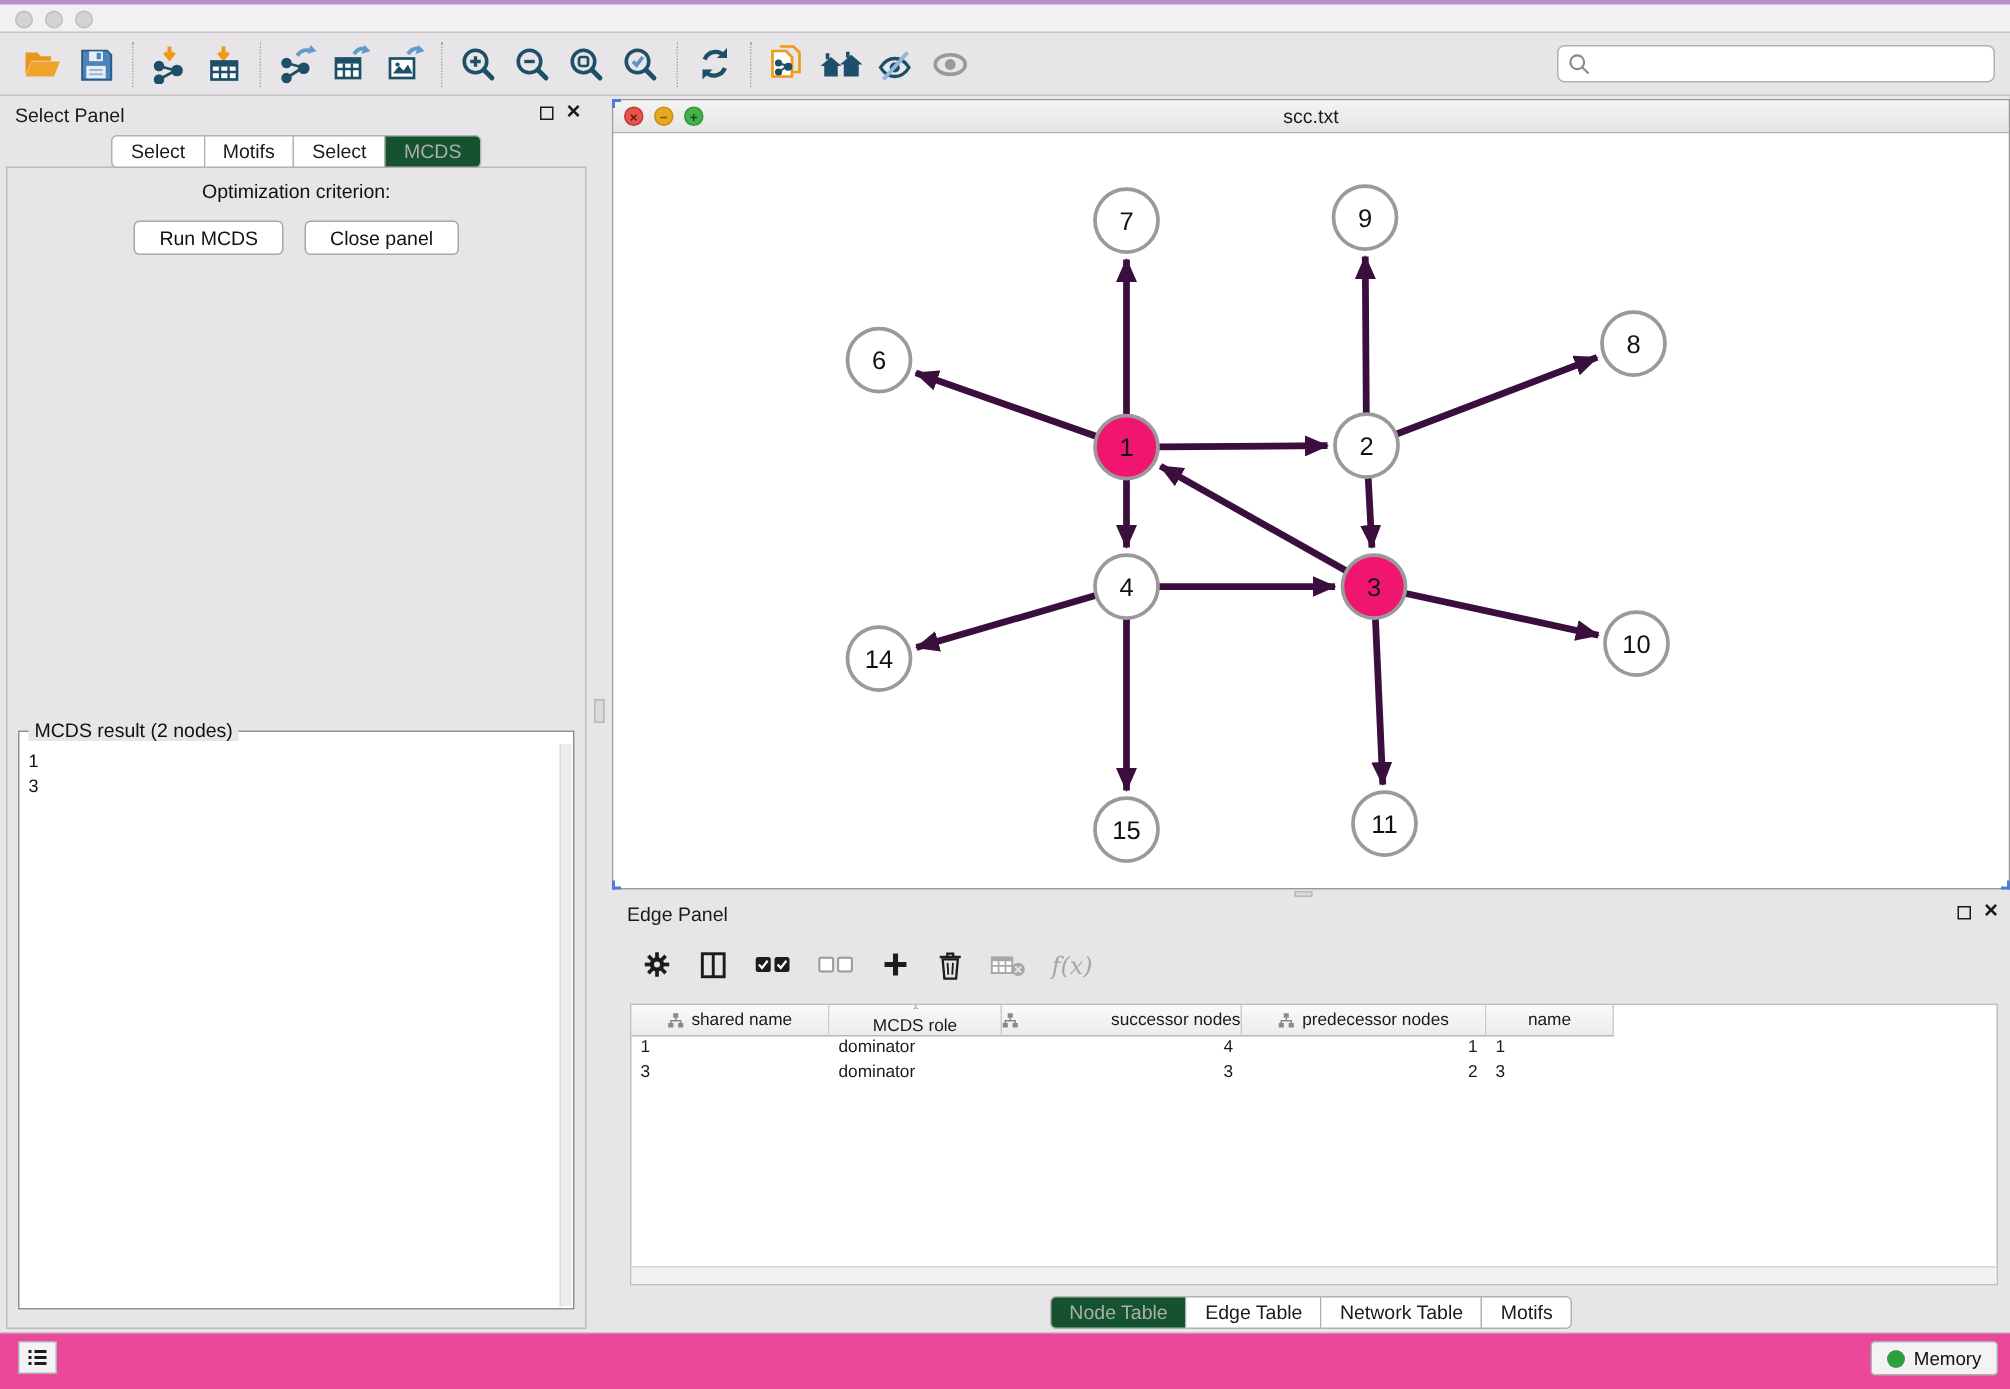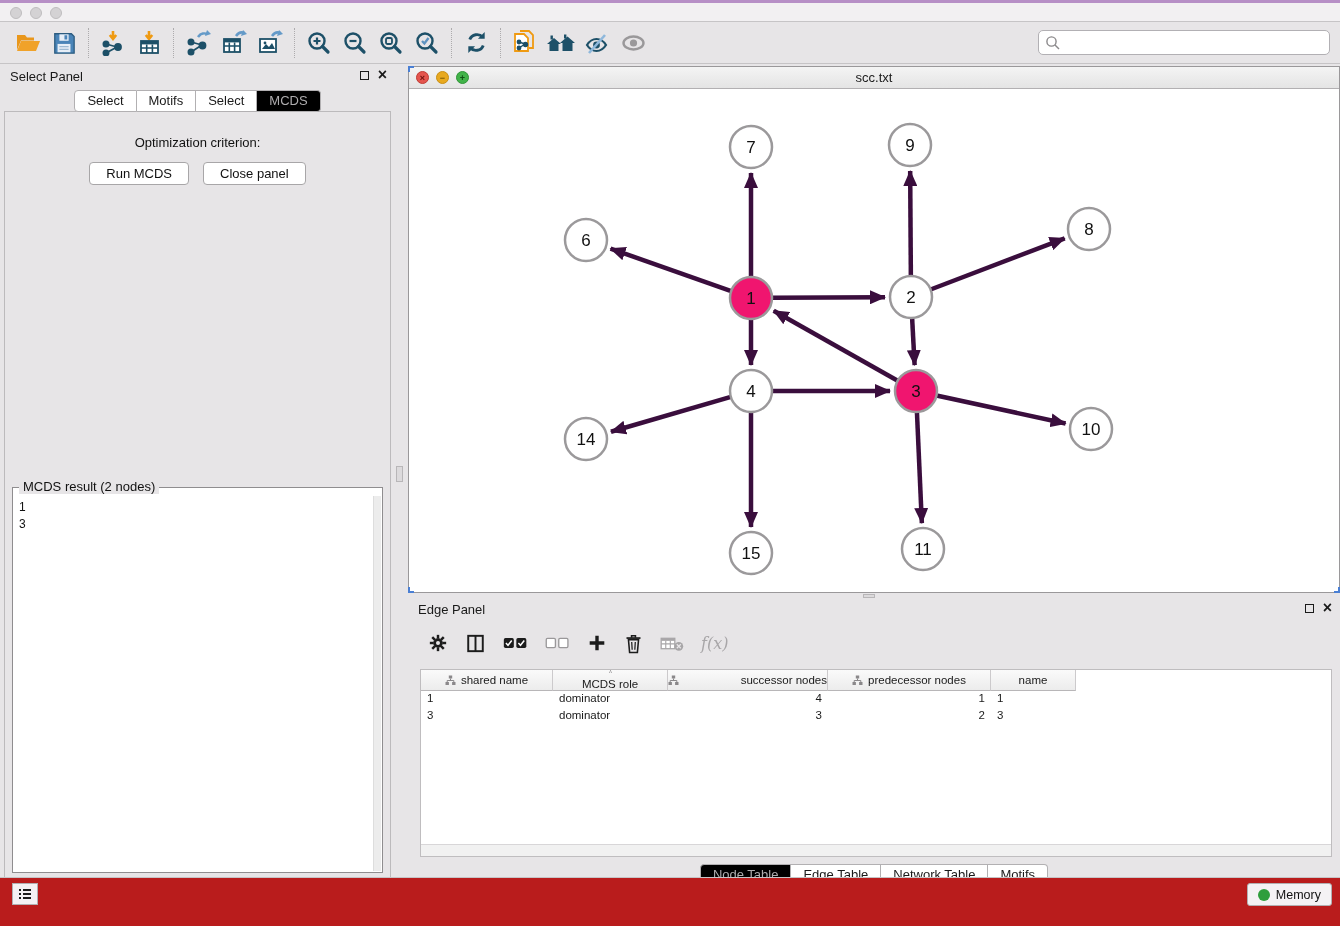--- a/index.html
+++ b/index.html
@@ -35,24 +35,24 @@
   .cp-title, .tp-title { font-size:13px; color:#1a1a1a; padding-left:10px; line-height:22px; }
   .win-icons { position:absolute; right:8px; top:3px; display:flex; gap:9px; align-items:center; }
   .float-box { width:9px; height:9px; border:1.6px solid #1a1a1a; display:inline-block; }
   .close-x { font-size:16px; font-weight:bold; color:#1a1a1a; line-height:12px; }
 
   .tabs-row { display:flex; justify-content:center; position:relative; z-index:2; }
   .tab { font-size:13px; padding:2px 12px 3px; background:#fff; border:1px solid #b2b0b2;
     border-left-width:0; color:#1a1a1a; white-space:nowrap; }
   .tab:first-child { border-left-width:1px; border-radius:4px 0 0 4px; }
   .tab:last-child { border-radius:0 4px 4px 0; }
-  .tab.selected { background:#000000; color:#aeacae; }
+  .tab.selected { background:#14532d; color:#aeacae; }
   .cp-pane { position:absolute; left:4px; right:4px; top:45px; bottom:0;
     border:1px solid #bcbabc; background:#e7e5e7; }
-  .opt-label { text-align:center; font-size:13px; color:#111; margin-top:23px; }
+  .opt-label { text-align:center; font-size:13px; color:#111; margin-top:8px; }
   .select-box { position:relative; width:308px; height:23px; margin:11px auto 0; background:#fff;
     border:1px solid #a8a6a8; border-radius:4px; display:flex; align-items:center; padding:0 26px 0 10px; }
   .select-box .sel-val { font-size:13px; color:#111; }
   .sel-chevrons { position:absolute; right:5px; top:3px; }
   .btn-row { display:flex; justify-content:center; gap:14px; margin-top:12px; }
   .pbtn { font-size:13px; font-family:"Liberation Sans",sans-serif; color:#111; background:#fff;
     border:1px solid #a8a6a8; border-radius:4px; padding:3px 16px; height:23px; }
   .result-fieldset { position:absolute; left:7px; right:7px; top:375px; bottom:12px;
     border:1px solid #8f8d8f; background:#fff; }
   .result-legend { position:absolute; top:-9px; left:6px; background:#e7e5e7; padding:0 4px;
@@ -98,22 +98,22 @@
     background:linear-gradient(#fafafa,#ececec); border-right:1px solid #cccacc; border-bottom:1px solid #b8b6b8;
     font-size:11.5px; color:#1a1a1a; }
   .t-body .tr { display:flex; height:17px; }
   .td { font-size:11.5px; color:#1a1a1a; padding:1px 6px 0; white-space:nowrap; overflow:hidden; }
   .td.r { text-align:right; }
   .t-hscroll { position:absolute; left:0; right:0; bottom:0; height:12px;
     background:#f1f1f1; border-top:1px solid #d8d6d8; }
   .tp-tabs { position:absolute; left:0; right:0; bottom:7px; display:flex; justify-content:center; }
 
   
-  .statusbar { position:absolute; left:0; bottom:0; width:100%; height:49px;
-    background:#b91c1c; border-top:1px solid #c6c4c6; }
+  .statusbar { position:absolute; left:0; bottom:0; width:100%; height:38px;
+    background:#ec4899; border-top:1px solid #c6c4c6; }
   .menu-btn { position:absolute; left:12px; top:5px; width:26px; height:22px; background:#f4f2f4;
     border:1px solid #b2b0b2; display:flex; align-items:center; justify-content:center; }
   .memory-btn { position:absolute; right:8px; top:5px; height:23px; background:#f4f2f4;
     border:1px solid #b2b0b2; border-radius:3px; display:flex; align-items:center; gap:6px;
     padding:0 10px; font-size:12.5px; color:#111; }
   .green-dot { width:12px; height:12px; border-radius:50%; background:#2f9e3c; }
   svg { display:block; }
 </style>
 </head>
 <body>

